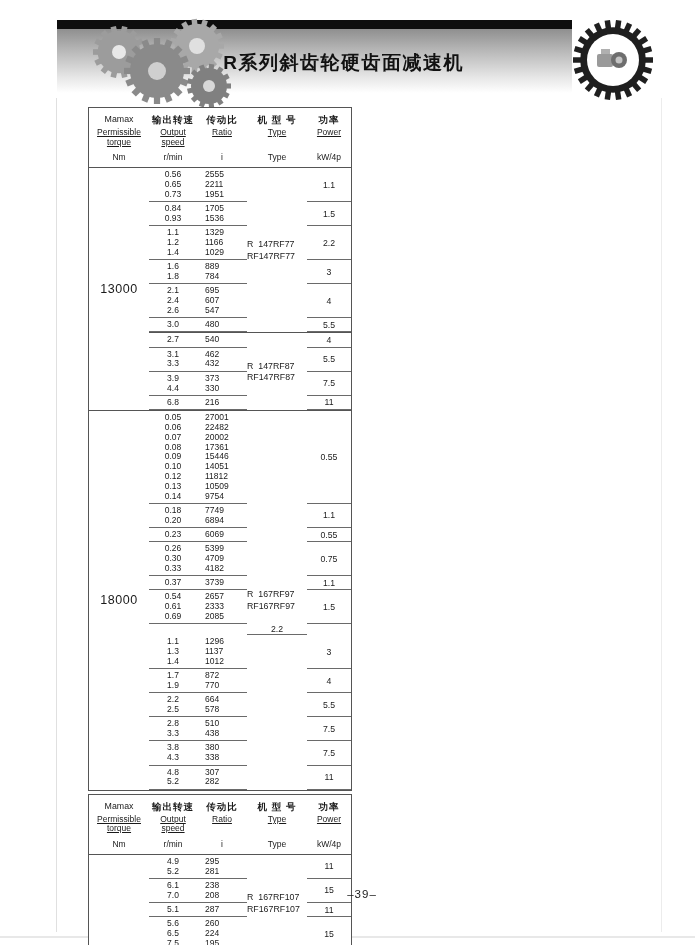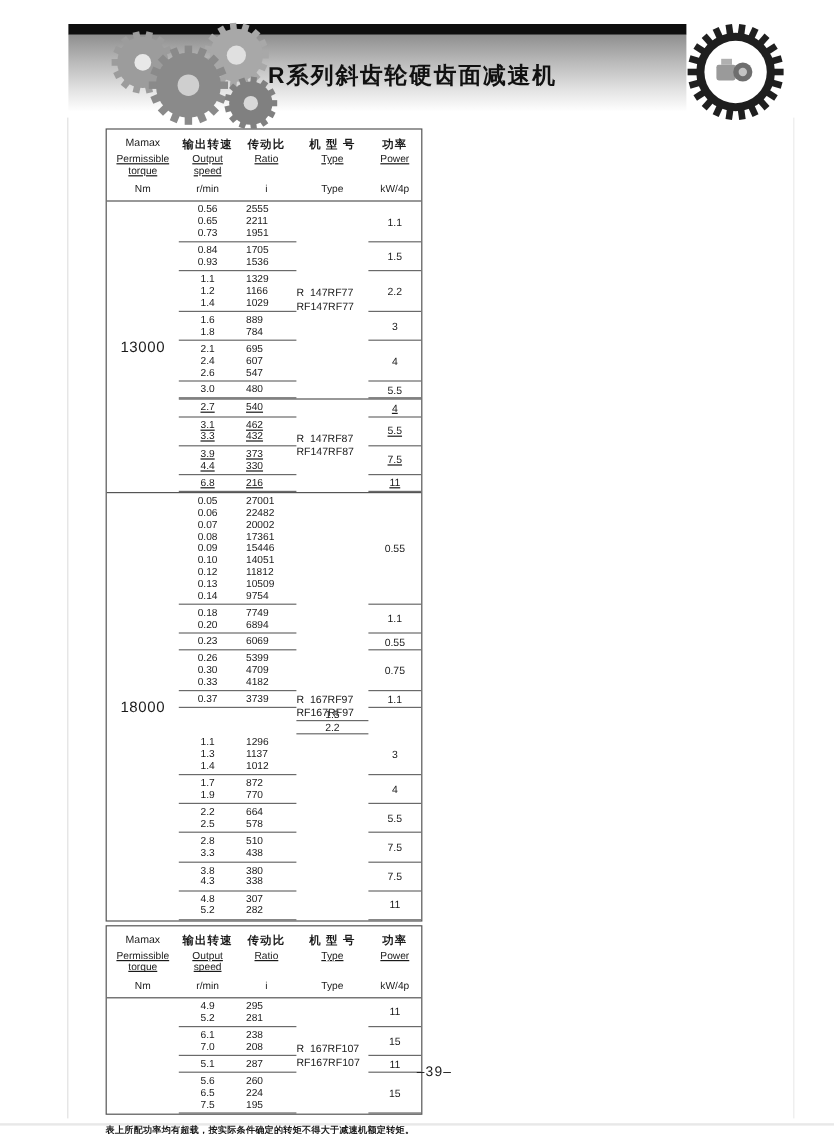--- a/index.html
+++ b/index.html
@@ -33,21 +33,21 @@
   .th-cn  { font-size:9.5px; font-weight:bold; letter-spacing:1px; }
   .th-en  { font-size:8.5px; line-height:9.6px; padding-top:1px;text-decoration:underline; }
   .th-unit{ font-size:8.5px; padding-top:5px; }
 
   .section { display:flex; }
   .section + .section { border-top:1.4px solid #555; }
   .nm-col { flex:0 0 60px; display:flex; align-items:center; justify-content:center;
             font-size:12.5px; letter-spacing:0.5px; }
   .section-body { flex:1; display:flex; flex-direction:column; }
   .type-group { position:relative; }
-  .type-group + .type-group { border-top:1.2px solid #555;text-decoration:underline; }
+  .type-group + .type-group { border-top:1.2px solid #555; }
 
   .power-group { display:grid; grid-template-columns:98px 60px 1fr; }
   .pg-sr { display:flex; padding:2px 0 1.5px; }
   .power-group:not(:last-child) .pg-sr { border-bottom:1px solid #6a6a6a; }
   .power-group:not(:last-child) .pg-power { border-bottom:1px solid #6a6a6a; }
   .speeds { width:48px; text-align:center; }
   .ratios { width:50px; box-sizing:border-box; padding-left:8px; text-align:left; }
   .cell { font-size:8.5px; line-height:9.8px; }
   .pg-power { display:flex; align-items:center; justify-content:center; font-size:8.7px; }
   .type-label { position:absolute; left:98px; top:50%; transform:translateY(-50%);
@@ -437,20 +437,32 @@
                         <div class="cell">0.37</div>
                       </div>
                       <div class="ratios">
                         <div class="cell">3739</div>
                       </div>
                     </div>
                     <div class="pg-type"></div>
                     <div class="pg-power">1.1</div>
                   </div>
                   <div class="power-group">
+                    <div class="pg-sr">
+                      <div class="speeds">
+                        <div class="cell">0.54</div>
+                        <div class="cell">0.61</div>
+                        <div class="cell">0.69</div>
+                      </div>
+                      <div class="ratios">
+                        <div class="cell">2657</div>
+                        <div class="cell">2333</div>
+                        <div class="cell">2085</div>
+                      </div>
+                    </div>
                     <div class="pg-type"></div>
                     <div class="pg-power">1.5</div>
                   </div>
                   <div class="power-group">
                     <div class="pg-type"></div>
                     <div class="pg-power">2.2</div>
                   </div>
                   <div class="power-group">
                     <div class="pg-sr">
                       <div class="speeds">

